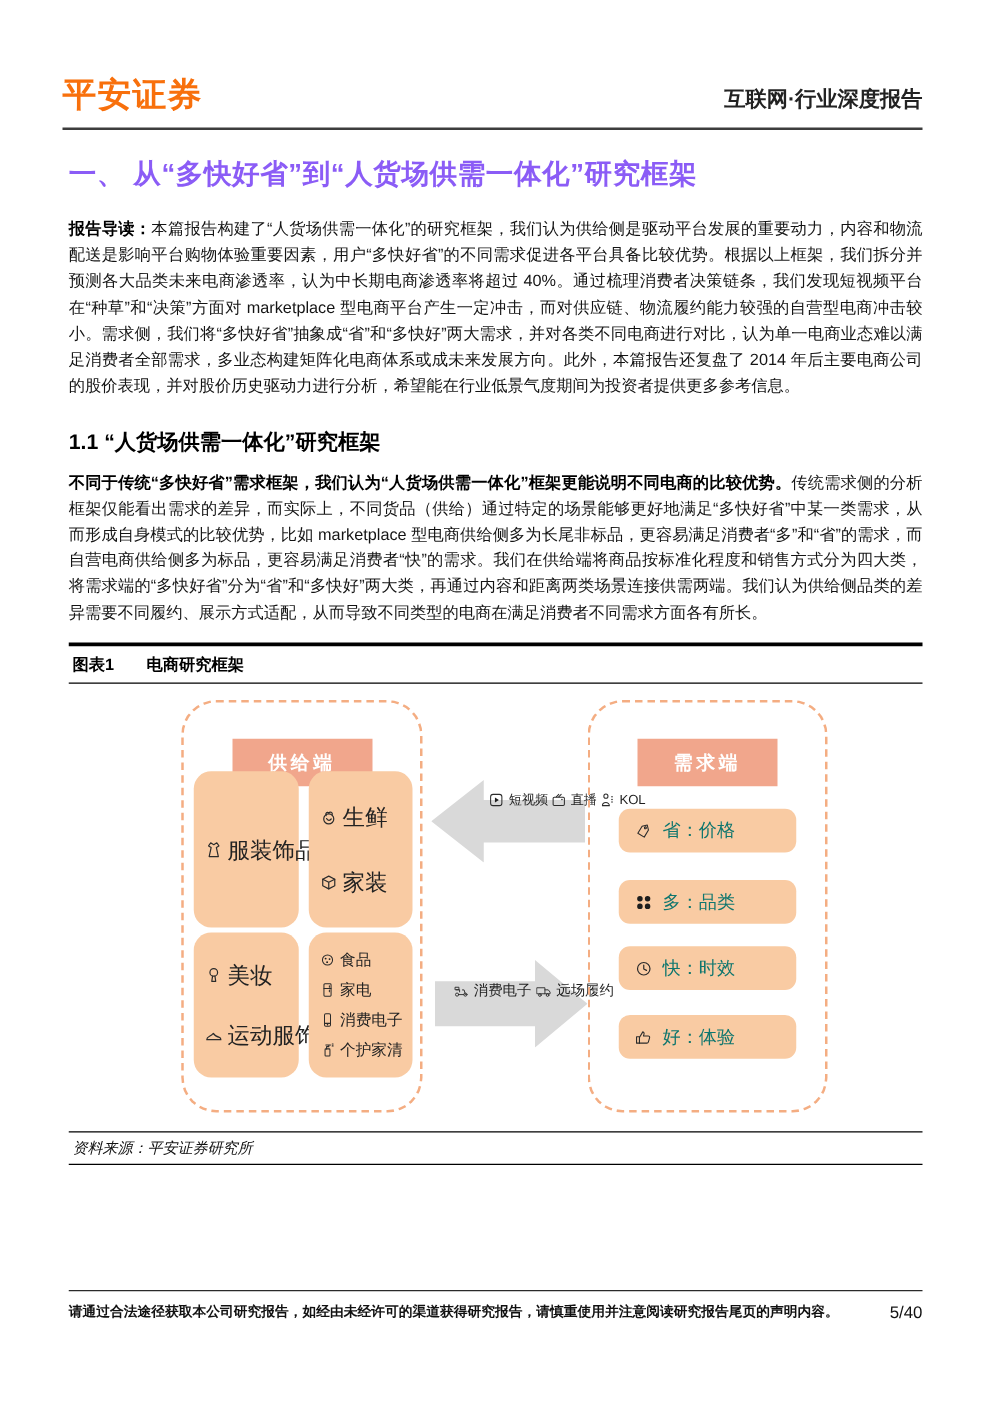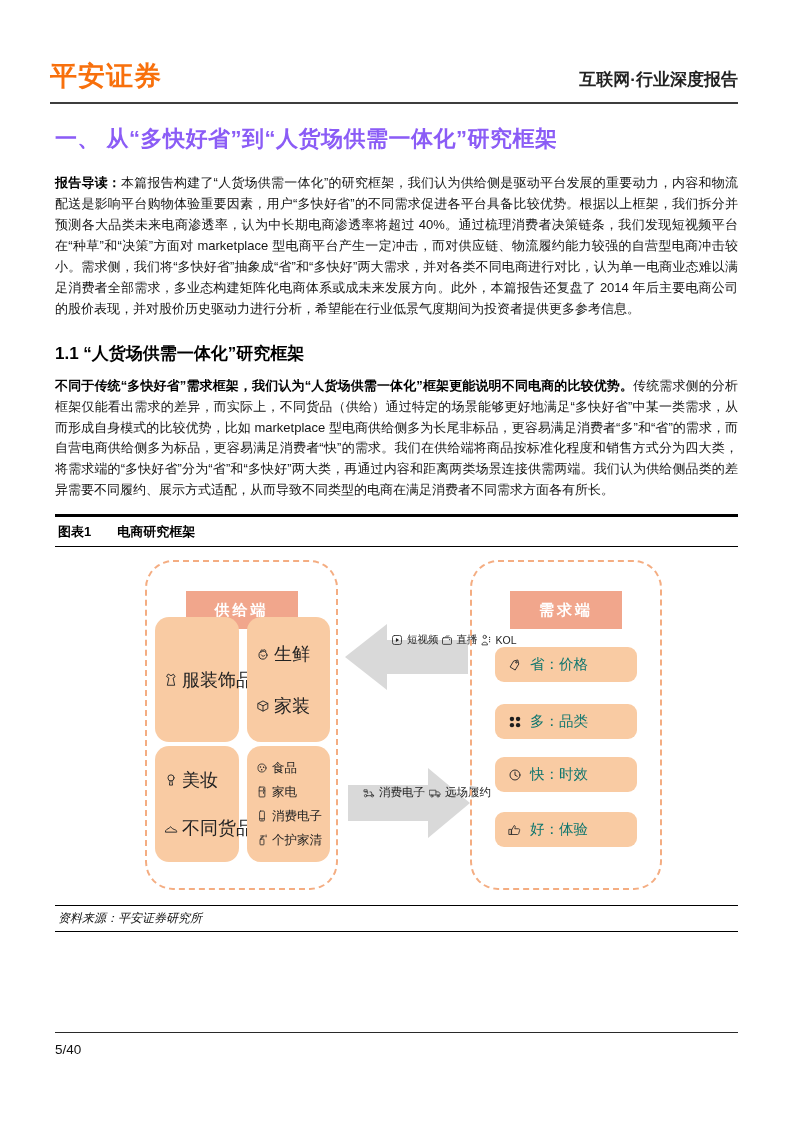--- a/index.html
+++ b/index.html
@@ -147,21 +147,21 @@
                 </svg>
               </span>
             <span>美妆</span>
           </div>
           <div class="row">
             <span class="ic">
                 <svg viewBox="0 0 16 16">
                   <path class="s" d="M1.6 12.3 C1.6 9.4 4.2 9.5 6 8 L7.6 6.5 C8.7 8.6 11.2 9.6 13.1 10.2 C14.3 10.6 14.5 11.3 14.5 12.3 Z"></path>
                 </svg>
               </span>
-            <span>不同货品</span>
+            <span>运动服饰</span>
           </div>
         </div>
 
         <div class="card c4">
           <div class="row">
             <span class="ic sm">
                 <svg viewBox="0 0 16 16">
                   <circle class="s" cx="8" cy="8" r="5.4"></circle>
                   <circle class="f" cx="6" cy="6.5" r="1"></circle>
                   <circle class="f" cx="10.2" cy="7" r="1"></circle>
@@ -314,16 +314,17 @@
           <span>好：体验</span>
         </div>
       </div>
 
     </div>
 
     <div class="fig-source">资料来源：平安证券研究所</div>
   </section>
 
   <footer class="ftr">
+    <div class="disclaimer">请通过合法途径获取本公司研究报告，如经由未经许可的渠道获得研究报告，请慎重使用并注意阅读研究报告尾页的声明内容。</div>
     <div class="pagenum">5/40</div>
   </footer>
 
 </div>
 
 </body></html>

